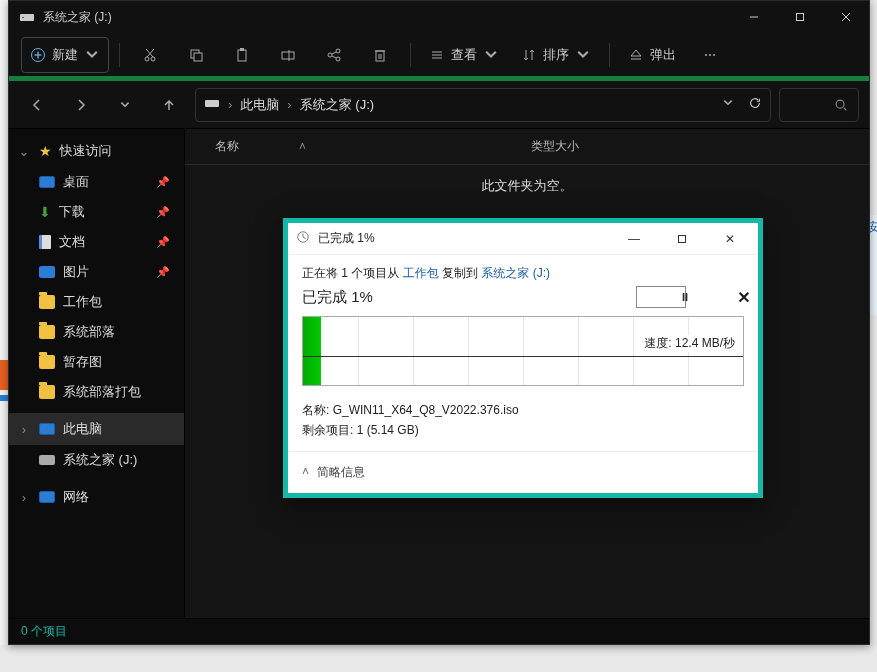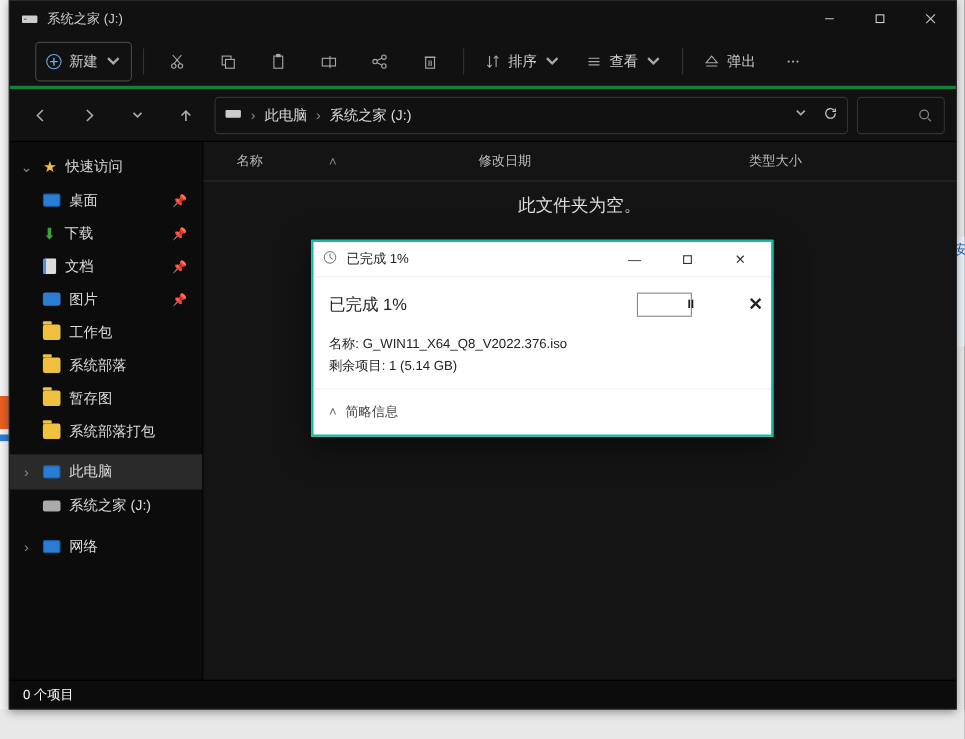--- a/index.html
+++ b/index.html
@@ -5,21 +5,21 @@
 * { box-sizing: border-box; margin: 0; padding: 0; font-family: "Segoe UI", "Microsoft YaHei", sans-serif; }
 body { background: #e8e8e8; width: 877px; height: 672px; overflow: hidden; position: relative; }
 
 
 .window { position: absolute; left: 8px; top: 0; width: 862px; height: 645px; background: #111; border: 1px solid #2a2a2a; display: flex; flex-direction: column; box-shadow: 0 2px 8px rgba(0,0,0,.4); }
 .titlebar { height: 32px; display: flex; align-items: center; color: #ccc; font-size: 12px; }
 .titlebar .icon { width: 16px; height: 16px; margin: 0 8px 0 10px; }
 .titlebar .spacer { flex: 1; }
 .winbtn { width: 46px; height: 32px; display: flex; align-items: center; justify-content: center; color: #ccc; }
 
-.toolbar { height: 48px; display: flex; align-items: center; padding: 0 23px; gap: 6px; border-bottom: 3px solid #15803d; }
+.toolbar { height: 48px; display: flex; align-items: center; padding: 0 12px; gap: 6px; border-bottom: 5px solid #15803d; }
 .tbtn { height: 36px; min-width: 40px; padding: 0 8px; border-radius: 4px; display: flex; align-items: center; justify-content: center; color: #ccc; font-size: 13px; gap: 6px; }
 .tbtn.primary { border: 1px solid #444; }
 .tbtn svg, .tbtn .glyph { width: 16px; height: 16px; }
 .tsep { width: 1px; height: 24px; background: #333; margin: 0 4px; }
 
 .navrow { height: 48px; display: flex; align-items: center; padding: 0 10px; gap: 8px; border-bottom: 1px solid #000; }
 .navbtn { width: 36px; height: 36px; display: flex; align-items: center; justify-content: center; color: #aaa; border-radius: 4px; }
 .addrbar { flex: 1; height: 34px; border: 1px solid #333; border-radius: 4px; display: flex; align-items: center; padding: 0 8px; color: #ddd; font-size: 13px; gap: 8px; }
 .addrbar .crumb { display: flex; align-items: center; gap: 8px; }
 .addrbar .chev { color: #888; }
@@ -41,26 +41,26 @@
 .drive-icon { width:16px; height:10px; background:#aaa; border-radius:2px; }
 .green-down { color:#3fa03f; font-size:14px; }
 .doc-icon { width:12px; height:14px; background:#ddd; border-radius:1px; border-left:3px solid #5a8dd6; }
 
 .main { flex: 1; background: #141414; color: #ddd; display: flex; flex-direction: column; }
 .colhdr { height: 36px; display: flex; align-items: center; border-bottom: 1px solid #2a2a2a; font-size: 12px; color: #bbb; }
 .colhdr .c1 { width: 250px; padding-left: 30px; display:flex; align-items:center; gap:60px; }
 .colhdr .c2 { width: 150px; }
 .colhdr .c3 { width: 120px; text-align: right; }
 .colhdr .c4 { flex: 1; }
-.emptymsg { text-align: center; color: #ddd; font-size: 16px; margin-top: 12px; }
-
-.statusbar { height: 26px; background: #0c0c0c; border-top: 1px solid #000; color: #ffffff; font-size: 12px; display: flex; align-items: center; padding: 0 12px; }
-
-
-.dialog { position: absolute; left: 283px; top: 218px; width: 420px; background: #fff; border: 2px solid #14b8a6; box-shadow: 0 8px 24px rgba(0,0,0,.5); font-size: 12px; color: #222; }
+.emptymsg { text-align: center; color: #ddd; font-size: 13px; margin-top: 12px; }
+
+.statusbar { height: 26px; background: #0c0c0c; border-top: 1px solid #000; color: #14b8a6; font-size: 12px; display: flex; align-items: center; padding: 0 12px; }
+
+
+.dialog { position: absolute; left: 283px; top: 218px; width: 480px; background: #fff; border: 5px solid #14b8a6; box-shadow: 0 8px 24px rgba(0,0,0,.5); font-size: 12px; color: #222; }
 .dtitle { height: 32px; display: flex; align-items: center; padding: 0 8px; gap: 8px; border-bottom: 1px solid #eee; }
 .dtitle .spacer { flex:1; }
 .dwinbtn { width: 40px; height: 28px; display:flex; align-items:center; justify-content:center; color:#333; }
 .dbody { padding: 10px 14px; }
 .line1 { margin-bottom: 4px; }
 .link { color: #1a5ca8; }
 .progress-row { display:flex; align-items:center; justify-content: space-between; margin: 4px 0 8px; }
 .progress-title { font-size: 15px; }
 .pbtnrow { display:flex; gap:10px; align-items:center; }
 .pbtn { width:22px; height:22px; border:1px solid #888; display:flex; align-items:center; justify-content:center; font-weight:bold; font-size:11px;padding-left:48px; }
@@ -175,37 +175,37 @@
         <svg viewBox="0 0 16 16">
           <rect x="4" y="4" width="8" height="10" fill="none" stroke="#aaa"></rect>
           <line x1="3" y1="4" x2="13" y2="4" stroke="#aaa"></line>
           <line x1="7" y1="7" x2="7" y2="12" stroke="#aaa"></line>
           <line x1="9" y1="7" x2="9" y2="12" stroke="#aaa"></line>
         </svg>
       </div>
     <div class="tsep"></div>
     <div class="tbtn">
       <svg viewBox="0 0 16 16">
+          <line x1="3" y1="5" x2="13" y2="5" stroke="#aaa"></line>
+          <line x1="3" y1="8" x2="13" y2="8" stroke="#aaa"></line>
+          <line x1="3" y1="11" x2="13" y2="11" stroke="#aaa"></line>
+        </svg>
+      <span>查看</span>
+      <svg width="10" height="10" viewBox="0 0 10 10">
+          <path d="M2 3l3 3 3-3" fill="none" stroke="#aaa" stroke-width="1.3"></path>
+        </svg>
+    </div>
+    <div class="tbtn">
+      <svg viewBox="0 0 16 16">
           <line x1="5" y1="3" x2="5" y2="13" stroke="#aaa"></line>
           <path d="M3 11l2 2 2-2" fill="none" stroke="#aaa"></path>
           <line x1="11" y1="13" x2="11" y2="3" stroke="#aaa"></line>
           <path d="M9 5l2-2 2 2" fill="none" stroke="#aaa"></path>
         </svg>
       <span>排序</span>
-      <svg width="10" height="10" viewBox="0 0 10 10">
-          <path d="M2 3l3 3 3-3" fill="none" stroke="#aaa" stroke-width="1.3"></path>
-        </svg>
-    </div>
-    <div class="tbtn">
-      <svg viewBox="0 0 16 16">
-          <line x1="3" y1="5" x2="13" y2="5" stroke="#aaa"></line>
-          <line x1="3" y1="8" x2="13" y2="8" stroke="#aaa"></line>
-          <line x1="3" y1="11" x2="13" y2="11" stroke="#aaa"></line>
-        </svg>
-      <span>查看</span>
       <svg width="10" height="10" viewBox="0 0 10 10">
           <path d="M2 3l3 3 3-3" fill="none" stroke="#aaa" stroke-width="1.3"></path>
         </svg>
     </div>
     <div class="tsep"></div>
     <div class="tbtn">
       <svg viewBox="0 0 16 16">
           <path d="M3 9l5-6 5 6z" fill="none" stroke="#aaa"></path>
           <line x1="3" y1="12" x2="13" y2="12" stroke="#aaa"></line>
         </svg>
@@ -326,21 +326,20 @@
         <span>网络</span>
       </div>
     </div>
 
     <div class="main">
       <div class="colhdr">
         <div class="c1">
             <span>名称</span>
             <span style="color:#888">˄</span>
           </div>
-        <div class="c2">修改日期</div>
         <div class="c3">类型</div>
         <div class="c4">大小</div>
       </div>
       <div class="emptymsg">此文件夹为空。</div>
     </div>
   </div>
 
   <div class="statusbar">
     <span>0 个项目</span>
   </div>
@@ -357,27 +356,36 @@
     <span class="spacer"></span>
     <div class="dwinbtn">—</div>
     <div class="dwinbtn">
         <svg width="10" height="10" viewBox="0 0 10 10">
           <rect x="1.5" y="1.5" width="7" height="7" fill="none" stroke="#333"></rect>
         </svg>
       </div>
     <div class="dwinbtn">✕</div>
   </div>
   <div class="dbody">
+    <div class="line1">
+      <span>正在将 1 个项目从 </span><span class="link">工作包</span><span> 复制到 </span><span class="link">系统之家 (J:)</span>
+    </div>
     <div class="progress-row">
       <div class="progress-title">已完成 1%</div>
       <div class="pbtnrow">
         <div class="pbtn">II</div>
         <div class="pbtn x">✕</div>
       </div>
     </div>
+    <div class="graph">
+      <div class="grid"></div>
+      <div class="fill"></div>
+      <div class="axis"></div>
+      <div class="speed"><span>速度: </span><span>12.4 MB/秒</span></div>
+    </div>
     <div class="meta">
       <div><span>名称: </span><span>G_WIN11_X64_Q8_V2022.376.iso</span></div>
       <div><span>剩余项目: </span><span>1 (5.14 GB)</span></div>
     </div>
   </div>
   <div class="expander">
     <span class="arrow">˄</span>
     <span>简略信息</span>
   </div>
 </div>

